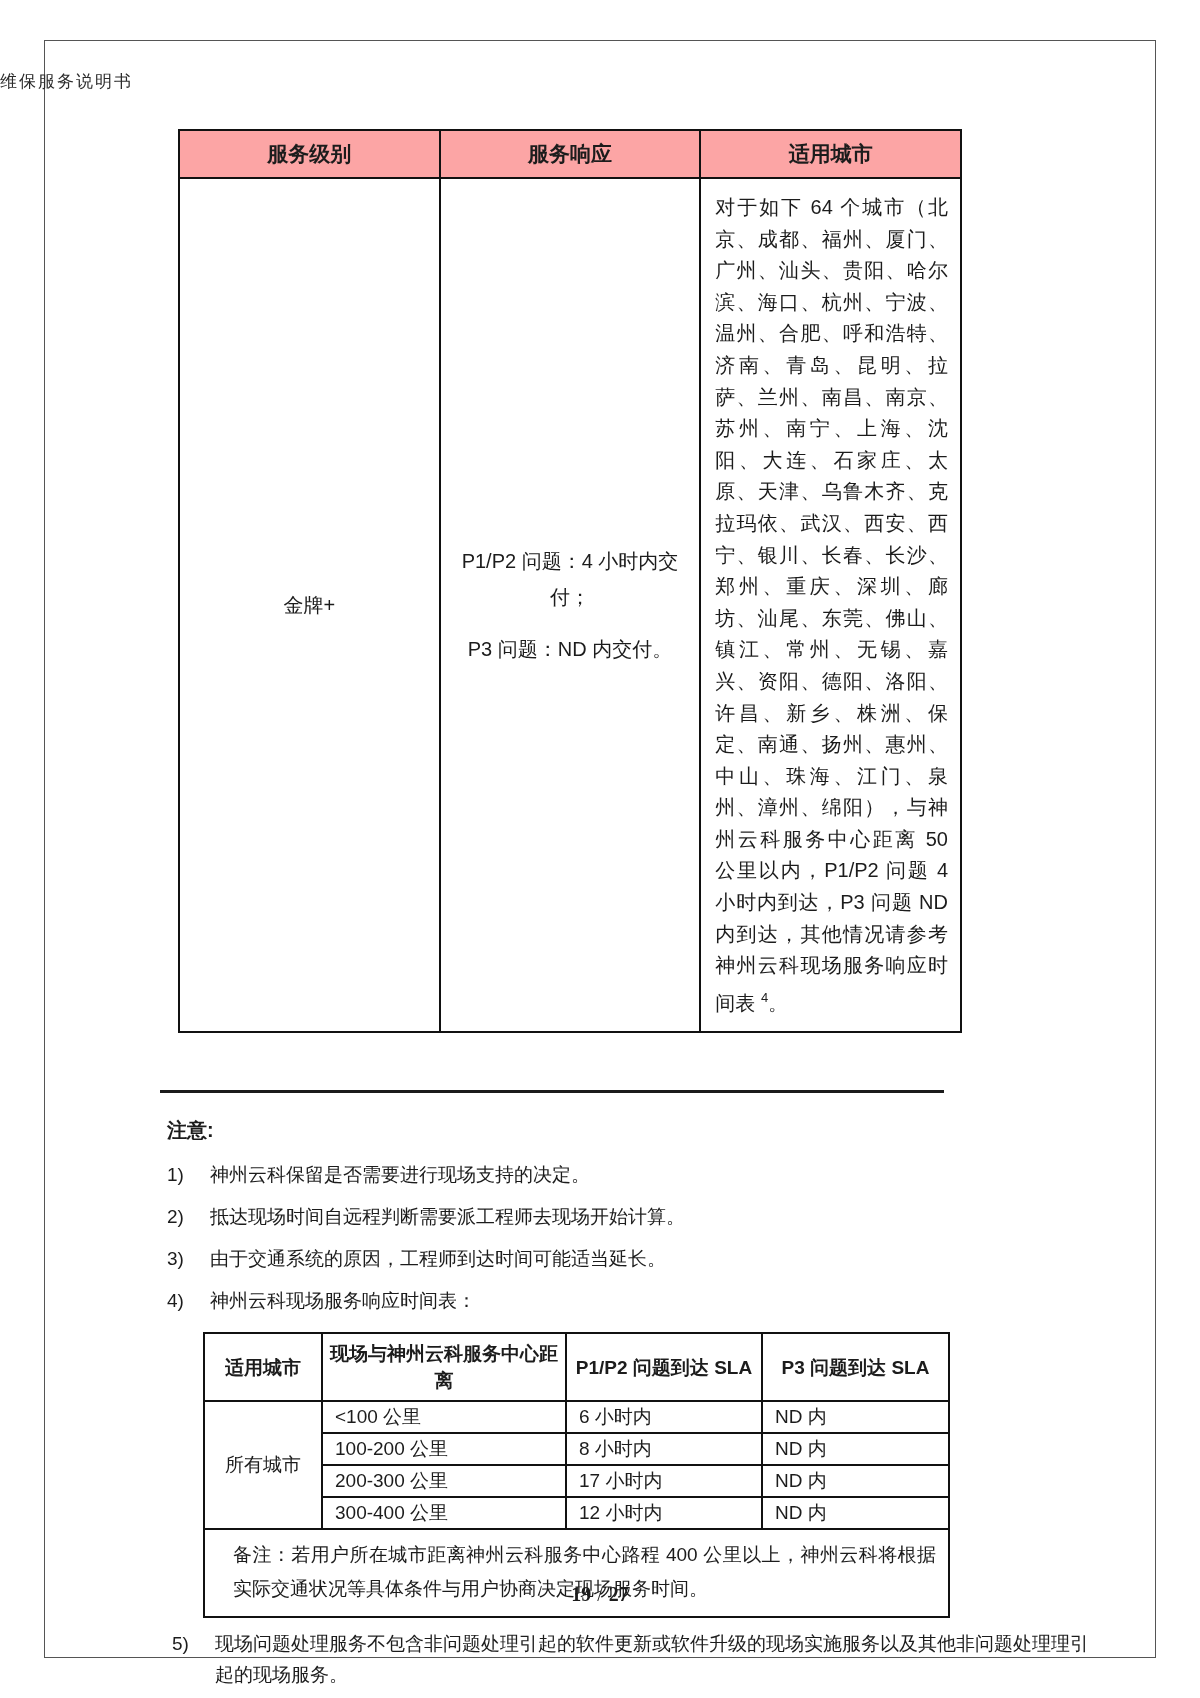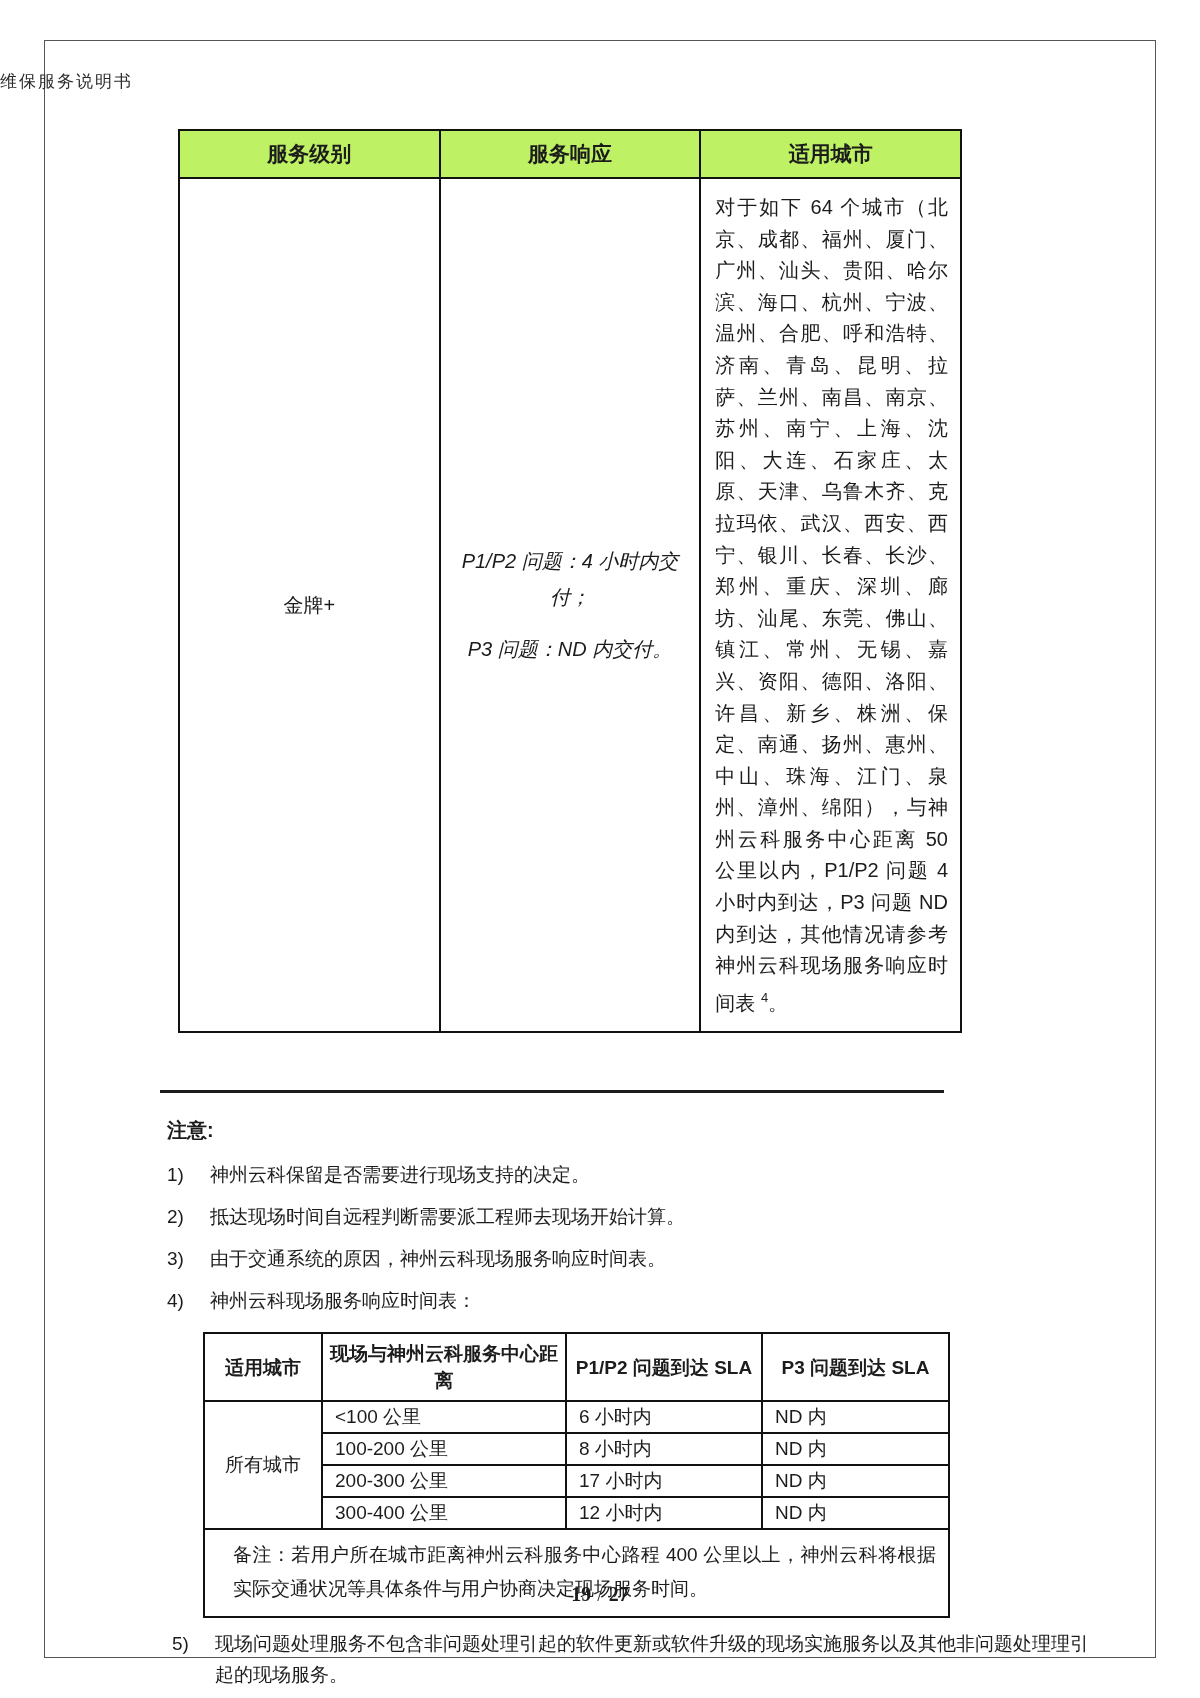--- a/index.html
+++ b/index.html
@@ -9,24 +9,24 @@
         border:1px solid #555;pointer-events:none;}
   .content{position:absolute;top:0;left:0;right:0;}
 
   .doc-header{margin:70px 244px 0 0;
         font-family:"Liberation Serif","DejaVu Serif",serif;
         font-size:17px;letter-spacing:2px;color:#2b2b2b;}
 
   table{border-collapse:collapse;table-layout:fixed;}
   .t1{margin:36px 0 0 178px;width:784px;}
   .t1 th,.t1 td{border:2px solid #111;}
-  .t1 th{background:#bef264;font-size:21px;font-weight:bold;height:44px;
+  .t1 th{background:#fca5a5;font-size:21px;font-weight:bold;height:44px;
         text-align:center;vertical-align:middle;}
   .t1 .c-level{width:119px;text-align:center;vertical-align:middle;font-size:20px;}
-  .t1 .c-resp{width:240px;text-align:center;vertical-align:middle;font-size:20px;padding:10px 12px;font-style:italic;}
+  .t1 .c-resp{width:240px;text-align:center;vertical-align:middle;font-size:20px;padding:10px 12px;}
   .t1 .c-resp .resp-line{line-height:36px;}
   .t1 .c-resp .resp-line + .resp-line{margin-top:16px;}
   .t1 .c-cities{width:425px;vertical-align:top;padding:13px 12px 12px 14px;
         font-size:20px;line-height:31.6px;text-align:justify;text-justify:inter-character;}
   .t1 .c-cities sup{font-size:13px;}
 
   .divider{margin:57px 0 0 160px;width:784px;height:3px;background:#1b1b1b;}
 
   .notes-title{margin:24px 0 12px 167px;font-size:20px;font-weight:bold;}
   .note-item{margin:20px 0 0 167px;display:flex;font-size:19px;line-height:22px;}
@@ -90,21 +90,21 @@
     <div class="note-item">
       <span class="num">1)</span>
       <span class="txt">神州云科保留是否需要进行现场支持的决定。</span>
     </div>
     <div class="note-item">
       <span class="num">2)</span>
       <span class="txt">抵达现场时间自远程判断需要派工程师去现场开始计算。</span>
     </div>
     <div class="note-item">
       <span class="num">3)</span>
-      <span class="txt">由于交通系统的原因，神州云科现场服务响应时间表。</span>
+      <span class="txt">由于交通系统的原因，工程师到达时间可能适当延长。</span>
     </div>
     <div class="note-item">
       <span class="num">4)</span>
       <span class="txt">神州云科现场服务响应时间表：</span>
     </div>
 
     <table class="t2">
       <thead>
         <tr>
           <th class="w1">适用城市</th>

